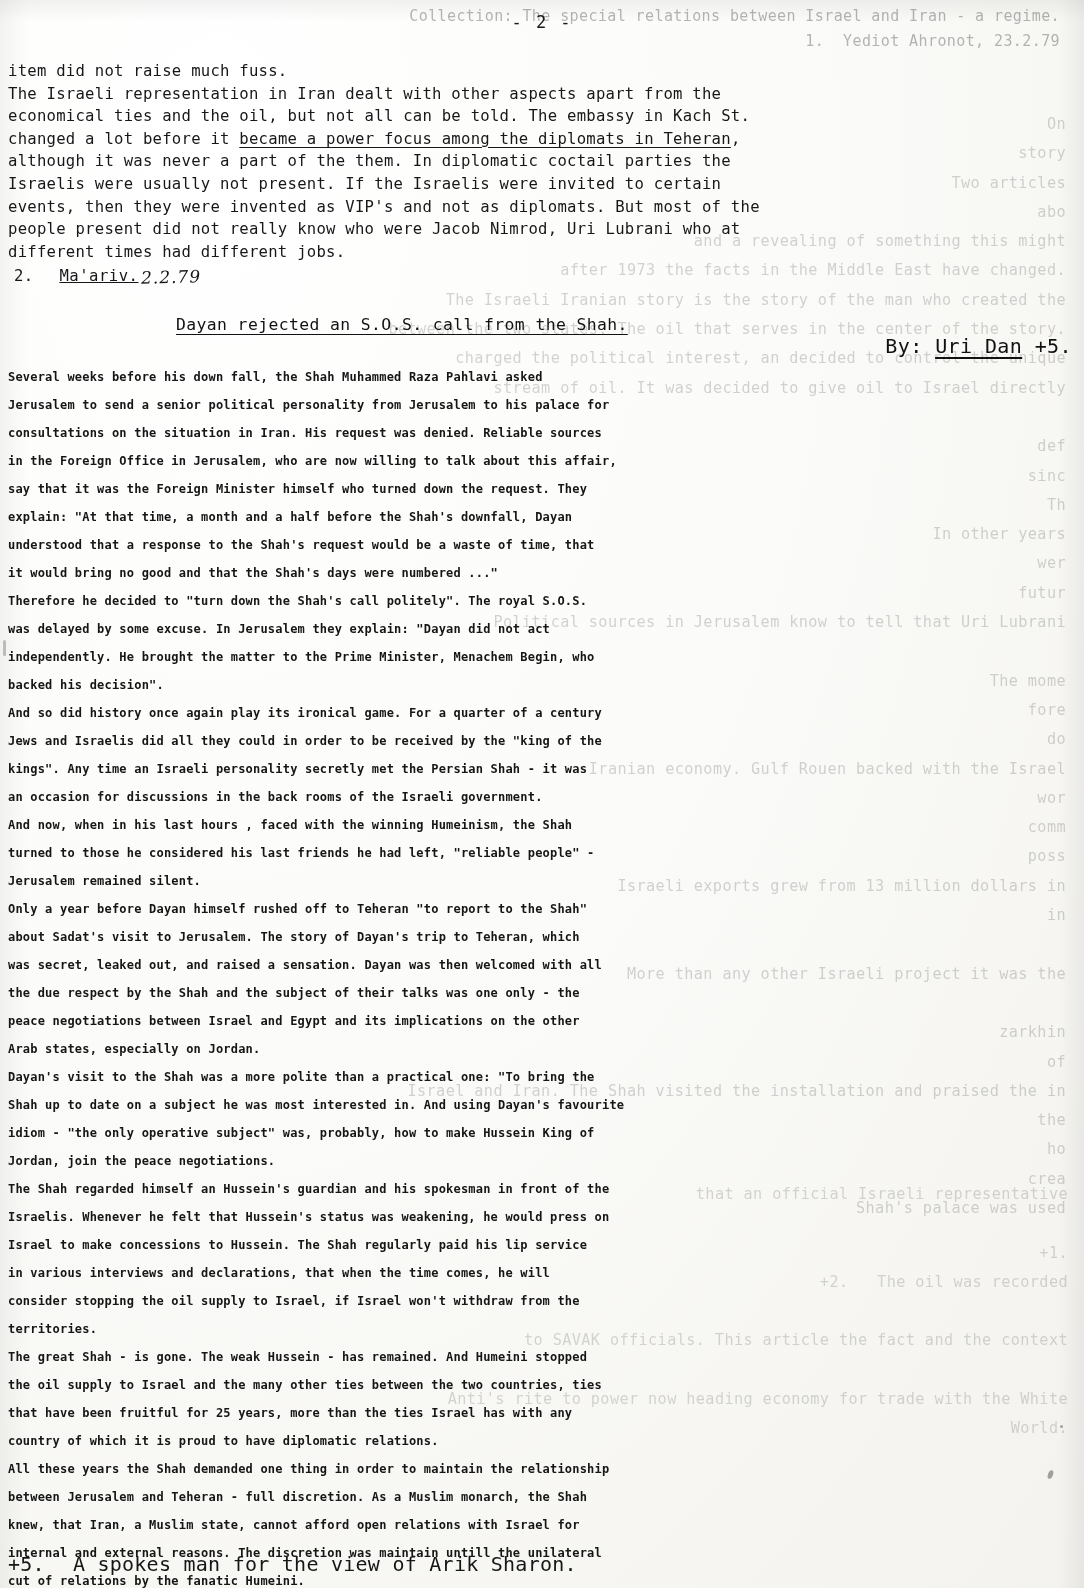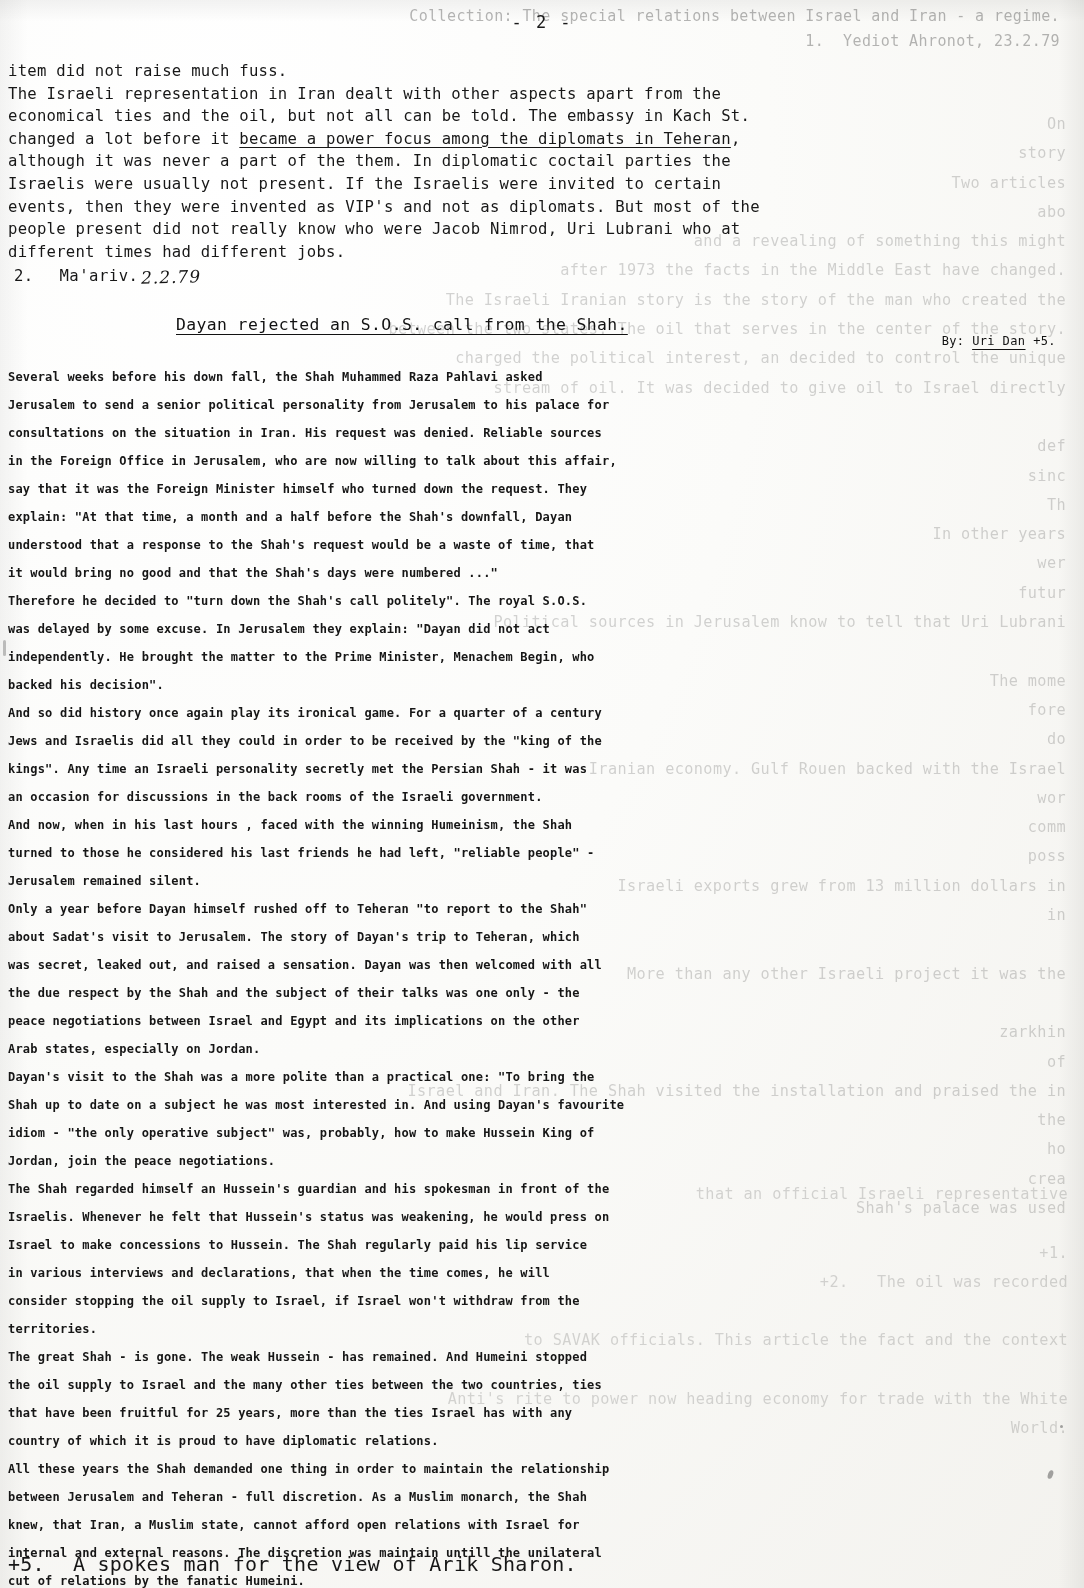--- a/index.html
+++ b/index.html
@@ -103,21 +103,21 @@
 
   .source-line {
     position: absolute;
     top: 265px;
     left: 14px;
     font-size: 15.6px;
     letter-spacing: 0.3px;
     color: #171717;
   }
   .source-num { margin-right: 26px; }
-  .source-name { letter-spacing: 0.5px; }
+  .source-name { letter-spacing: 0.5px; text-decoration: underline; }
   .source-date {
     display: inline-block;
     margin-left: 2px;
     font-family: "DejaVu Serif", serif;
     font-size: 17px;
     font-style: italic;
     letter-spacing: 1px;
     color: #151515;
     transform: translateY(2px) rotate(-1.5deg);
   }
@@ -134,22 +134,22 @@
   .headline {
     margin-left: 160px;
     font-size: 16.4px;
     letter-spacing: 0.4px;
     text-decoration: underline;
     text-underline-offset: 4px;
     color: #121212;
   }
   .byline {
     margin-left: auto;
-    margin-right: 30px;
-    font-size: 12px;
+    margin-right: 14px;
+    font-size: 20px;
     letter-spacing: 0.4px;
   }
   .byline .author {
     text-decoration: underline;
     text-underline-offset: 4px;
   }
 
   .body-text {
     position: absolute;
     top: 363px;

